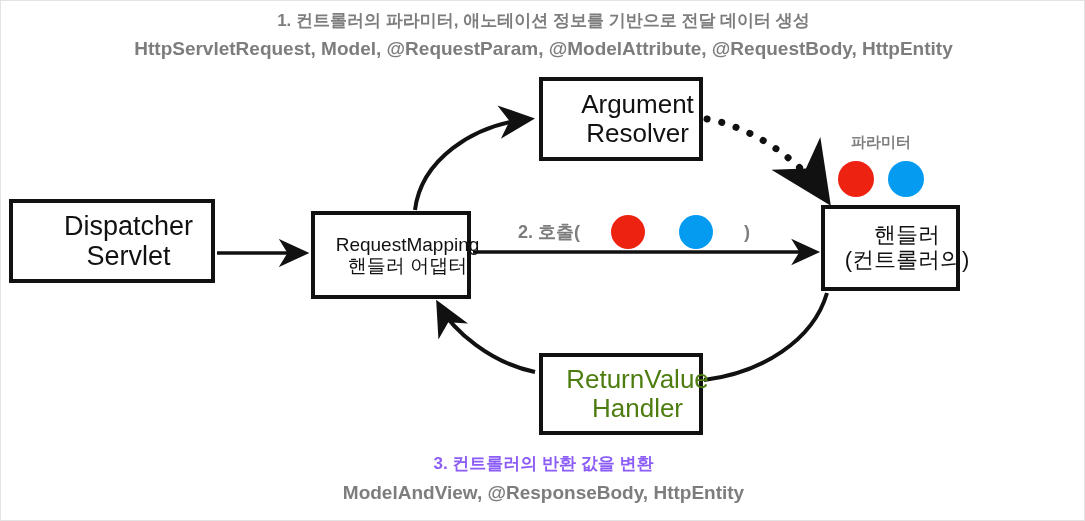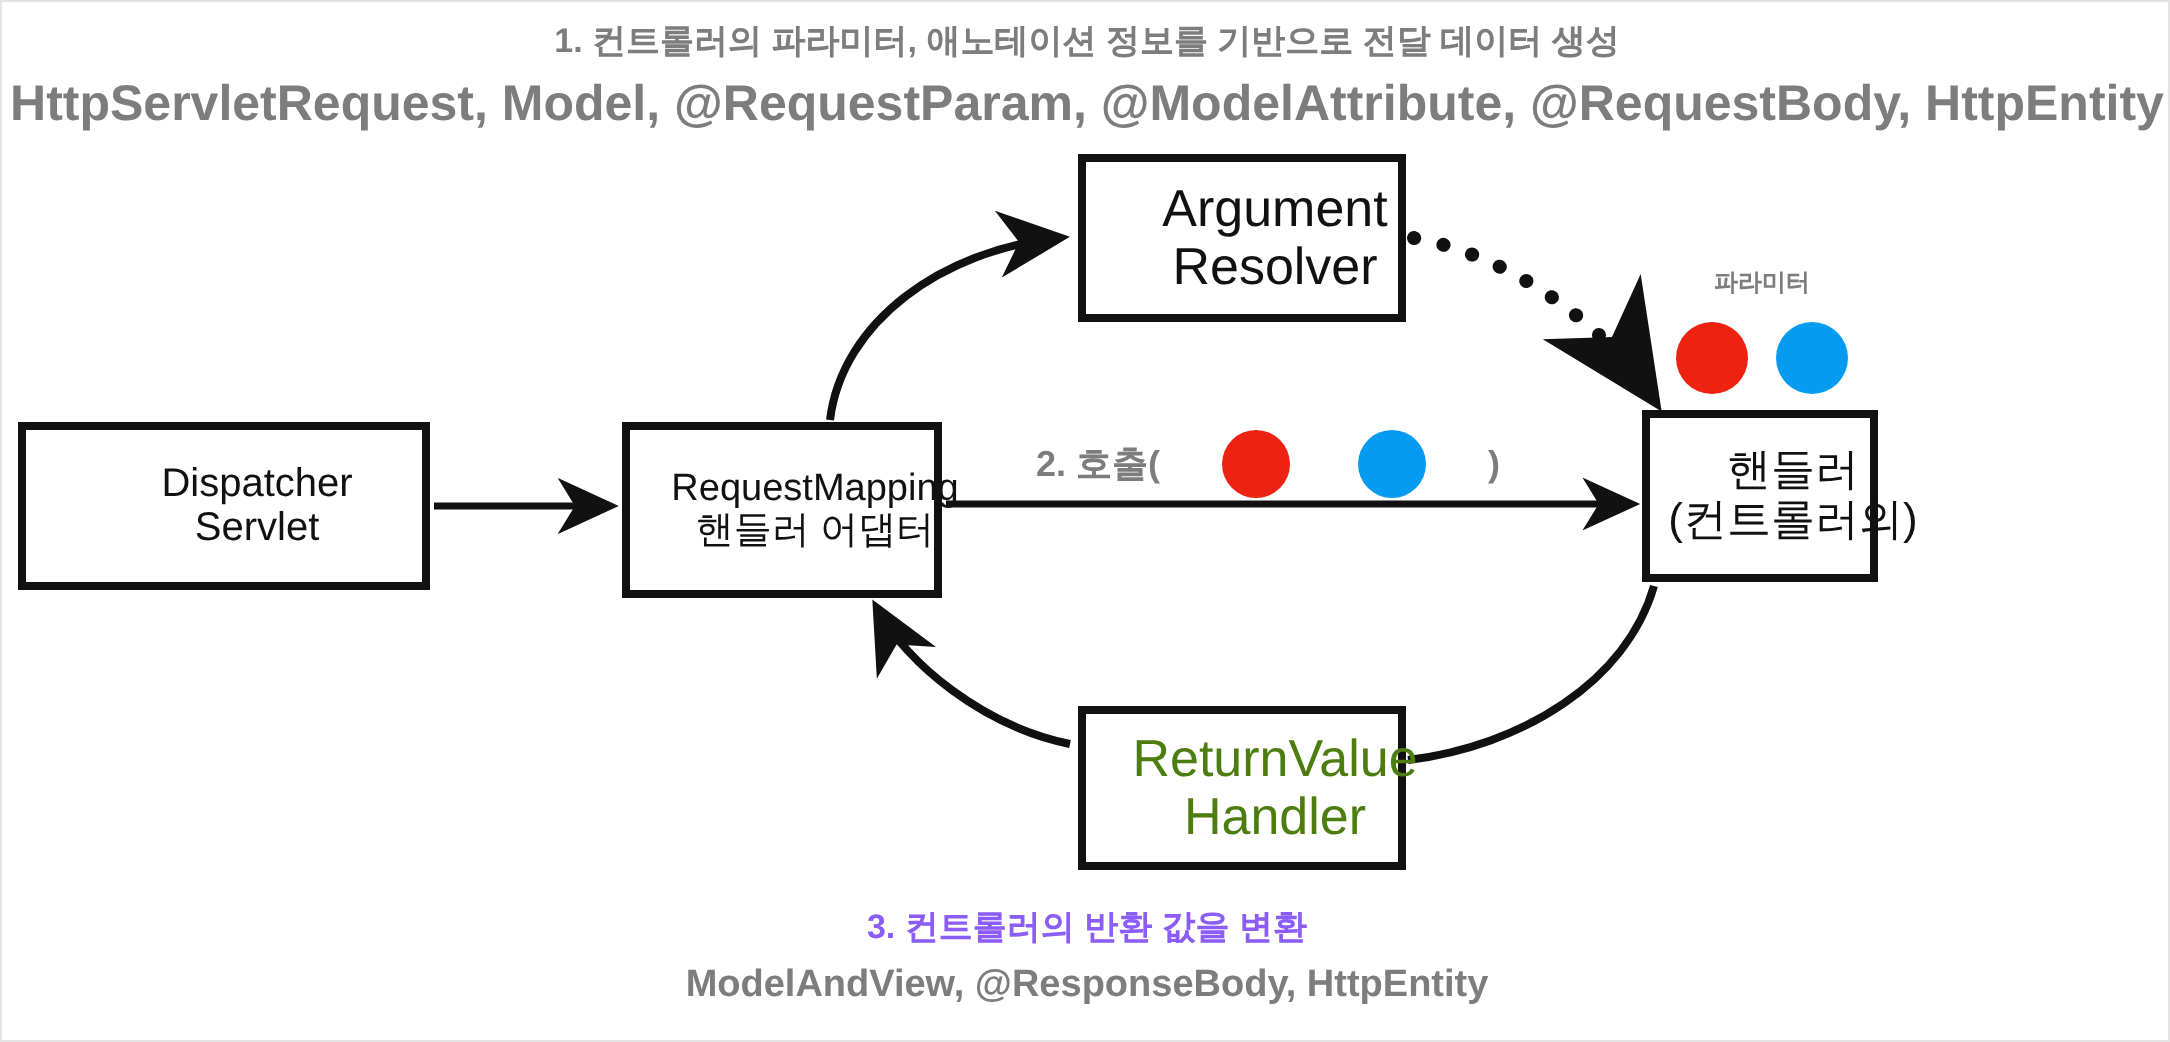--- a/index.html
+++ b/index.html
@@ -38,67 +38,67 @@
     justify-content: center;
     text-align: center;
     color: #111111;
     line-height: 1.12;
     z-index: 3;
     padding-left: 33px;
   }
   .node .ln { display: block; white-space: nowrap; }
 
   #node-dispatcher {
-    left: 8px;  top: 210px;  width: 206px; height: 84px;
-    font-size: 20px; font-weight: 400;
+    left: 8px;  top: 198px;  width: 206px; height: 84px;
+    font-size: 27px; font-weight: 400;
   }
   #node-request-mapping {
     left: 310px; top: 210px; width: 160px; height: 88px;
     font-size: 19px; font-weight: 400;
   }
   #node-argument-resolver {
     left: 538px; top: 76px; width: 164px; height: 84px;
     font-size: 26px; font-weight: 400;
   }
   #node-return-value-handler {
     left: 538px; top: 352px; width: 164px; height: 82px;
     font-size: 26px; font-weight: 400;
   }
   #node-handler {
-    left: 820px; top: 204px; width: 118px; height: 86px;
+    left: 820px; top: 204px; width: 139px; height: 86px;
     font-size: 22px; font-weight: 400;
   }
 
   
   .annot {
     position: absolute;
     color: #7d7d7d;
     font-weight: bold;
     white-space: nowrap;
     z-index: 4;
   }
   #top-line-1 {
     left: 0; top: 8px; width: 1085px; text-align: center;
     font-size: 17px;
   }
   #top-line-2 {
     left: 0; top: 37px; width: 1085px; text-align: center;
-    font-size: 25px;
+    font-size: 19px;
   }
   #bottom-line-1 {
     left: 0; top: 451px; width: 1085px; text-align: center;
     font-size: 17px;
   }
   #bottom-line-2 {
     left: 0; top: 481px; width: 1085px; text-align: center;
     font-size: 19px;
   }
   #label-parameter {
     left: 820px; top: 132px; width: 120px; text-align: center;
-    font-size: 12px;
+    font-size: 15px;
   }
 
   
   #call-label {
     position: absolute;
     left: 515px; top: 213px;
     display: flex;
     align-items: center;
     font-size: 18px;
     font-weight: bold;

